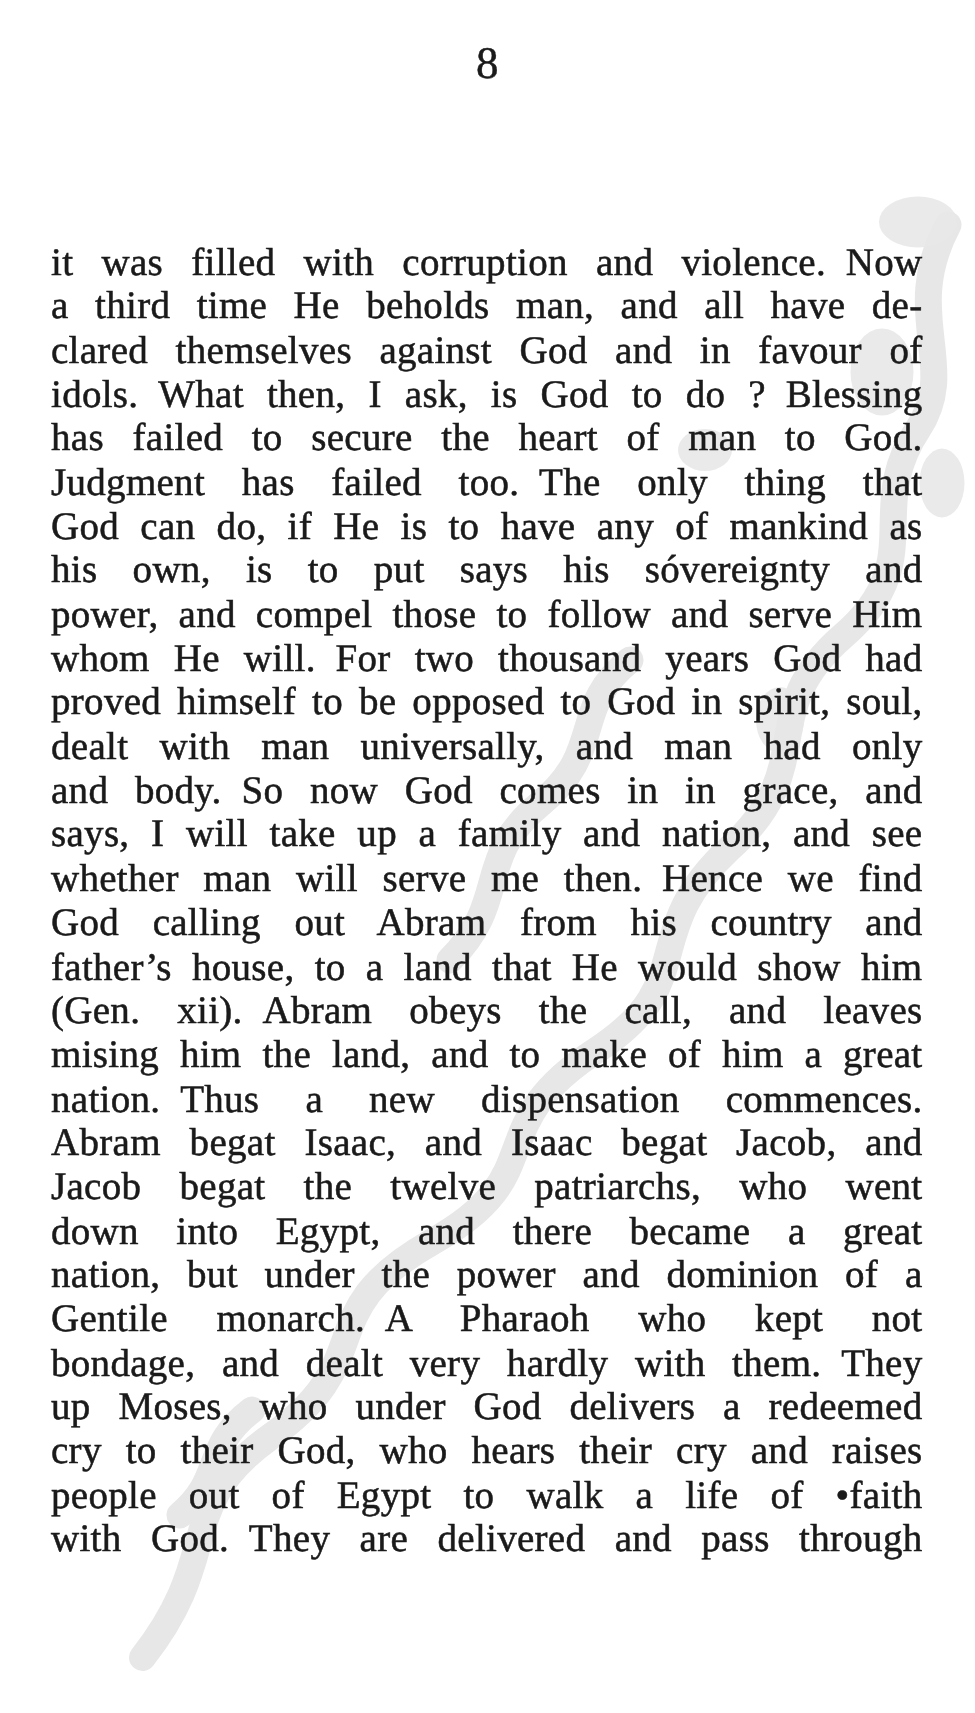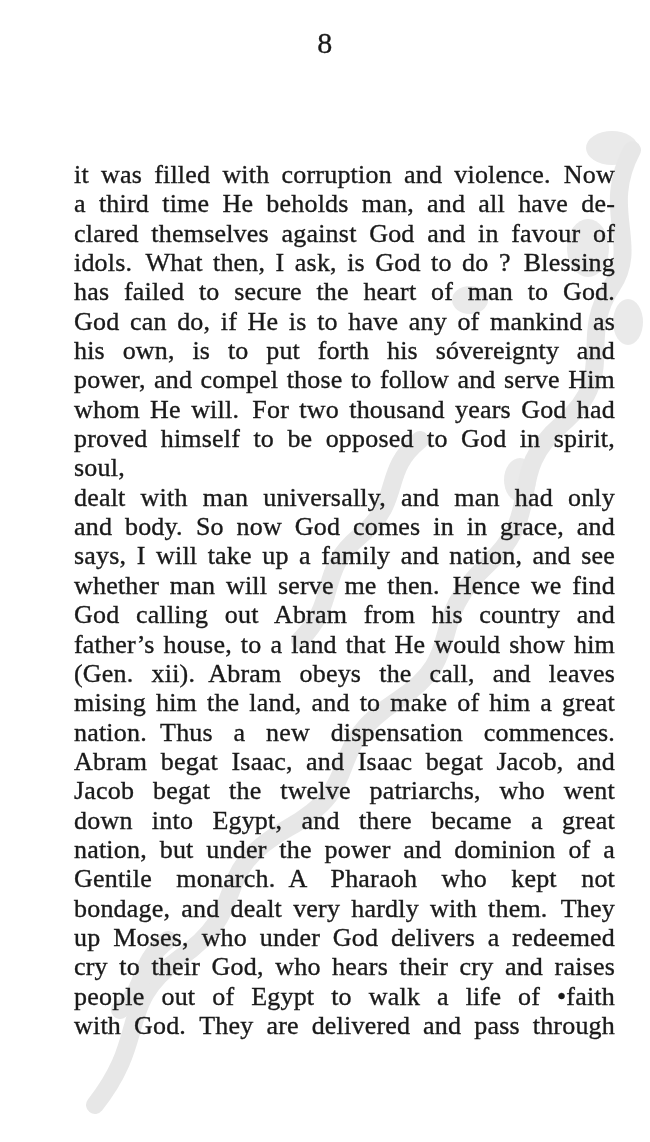--- a/index.html
+++ b/index.html
@@ -42,21 +42,20 @@
     z-index: 2;
   }
   .body-text .line {
     font-size: 26px;
     line-height: 29.35px;
     letter-spacing: 0.2px;
     text-align: justify;
     text-align-last: justify;
     -webkit-text-stroke: 0.35px #1a1a1a;
     white-space: normal;
-    margin-left: 40px;
   }
 </style>
 </head>
 <body>
 
 <div class="page">
 
   <svg class="watermark" width="650" height="1142" viewBox="0 0 650 1142" aria-hidden="true">
     <g stroke="#e3e3e3" fill="none" stroke-width="18" stroke-linecap="round" opacity="0.85">
       <path d="M 95 1105
@@ -82,22 +81,23 @@
   </svg>
 
   <div class="pagenum">8</div>
 
   <div class="body-text">
       <div class="line">it was filled with corruption and violence. Now</div>
       <div class="line">a third time He beholds man, and all have de-</div>
       <div class="line">clared themselves against God and in favour of</div>
       <div class="line">idols. What then, I ask, is God to do ? Blessing</div>
       <div class="line">has failed to secure the heart of man to God.</div>
+      <div class="line">Judgment has failed too. The only thing that</div>
       <div class="line">God can do, if He is to have any of mankind as</div>
-      <div class="line">his own, is to put forth his sóvereignty and</div>
+      <div class="line">his own, is to put says his sóvereignty and</div>
       <div class="line">power, and compel those to follow and serve Him</div>
       <div class="line">whom He will. For two thousand years God had</div>
       <div class="line">proved himself to be opposed to God in spirit, soul,</div>
       <div class="line">dealt with man universally, and man had only</div>
       <div class="line">and body. So now God comes in in grace, and</div>
       <div class="line">says, I will take up a family and nation, and see</div>
       <div class="line">whether man will serve me then. Hence we find</div>
       <div class="line">God calling out Abram from his country and</div>
       <div class="line">father’s house, to a land that He would show him</div>
       <div class="line">(Gen. xii). Abram obeys the call, and leaves</div>

